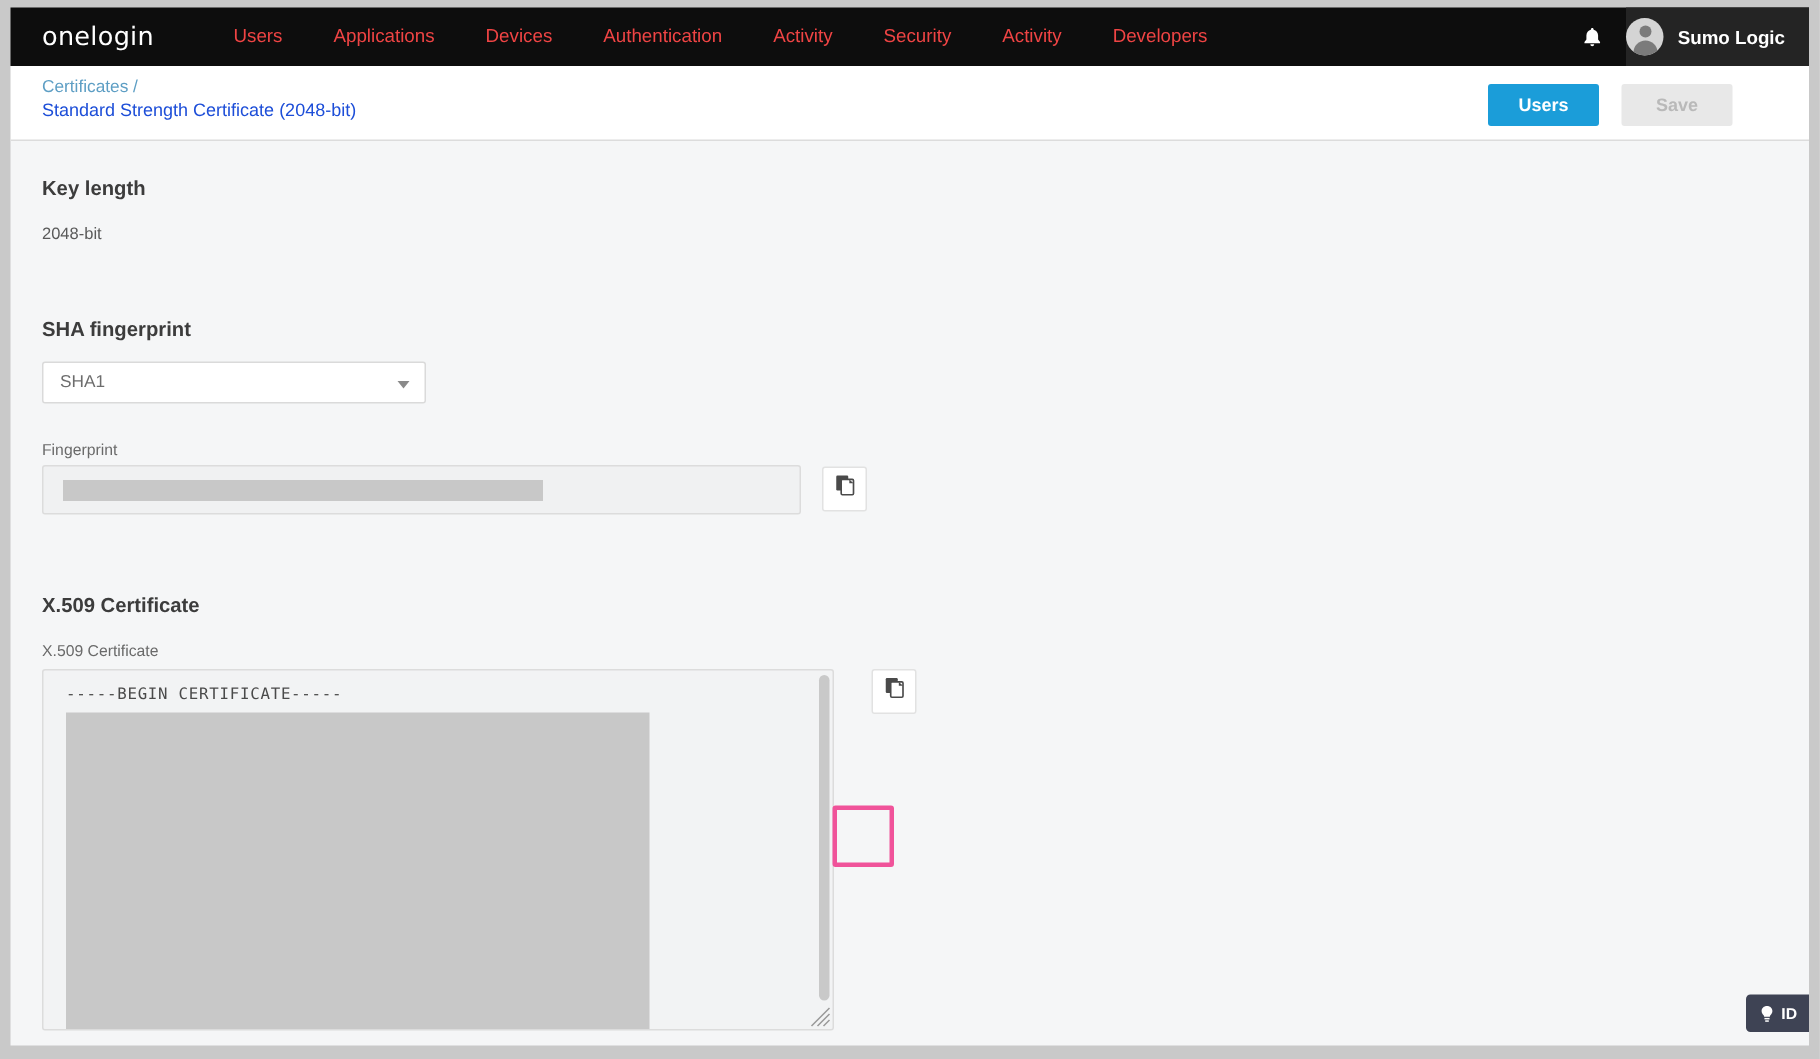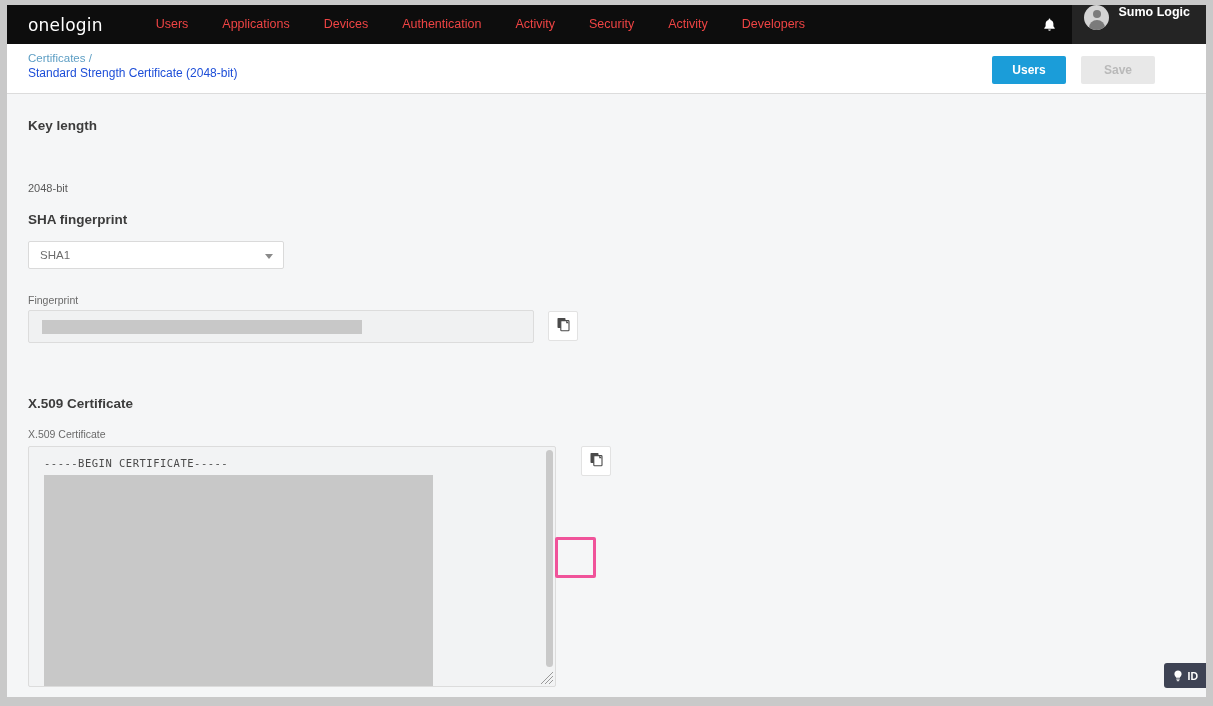--- a/index.html
+++ b/index.html
@@ -53,22 +53,22 @@
   .bell {
     width: 46px; height: 39px;
     display: flex; align-items: center; justify-content: center;
     cursor: pointer;
   }
   .bell svg { display: block; }
   .userbox {
     background: #242424;
     height: 39px;
     display: flex;
-    align-items: flex-start;
-    padding: 0 16px 0 12px;
+    align-items: center;
+    padding: 0 16px 0 0;
     gap: 9px;
     cursor: pointer;
   }
   .avatar {
     width: 25px; height: 25px;
     border-radius: 50%;
     background: #d4d4d4;
     display: block;
     position: relative;
     overflow: hidden;
@@ -150,21 +150,21 @@
   }
   .field-label {
     font-size: 10.5px;
     color: #6a6a6a;
   }
   .plain-value {
     font-size: 11px;
     color: #5a5a5a;
   }
   #s-keylen { position: absolute; left: 21px; top: 24px; }
-  #v-keylen { position: absolute; left: 21px; top: 56px; margin-top: 32px; }
+  #v-keylen { position: absolute; left: 21px; top: 56px; }
   #s-sha    { position: absolute; left: 21px; top: 118px; }
 
   .select {
     position: absolute;
     left: 21px; top: 147px;
     width: 256px; height: 28px;
     background: #ffffff;
     border: 1px solid #dadada;
     border-radius: 2px;
     cursor: pointer;

